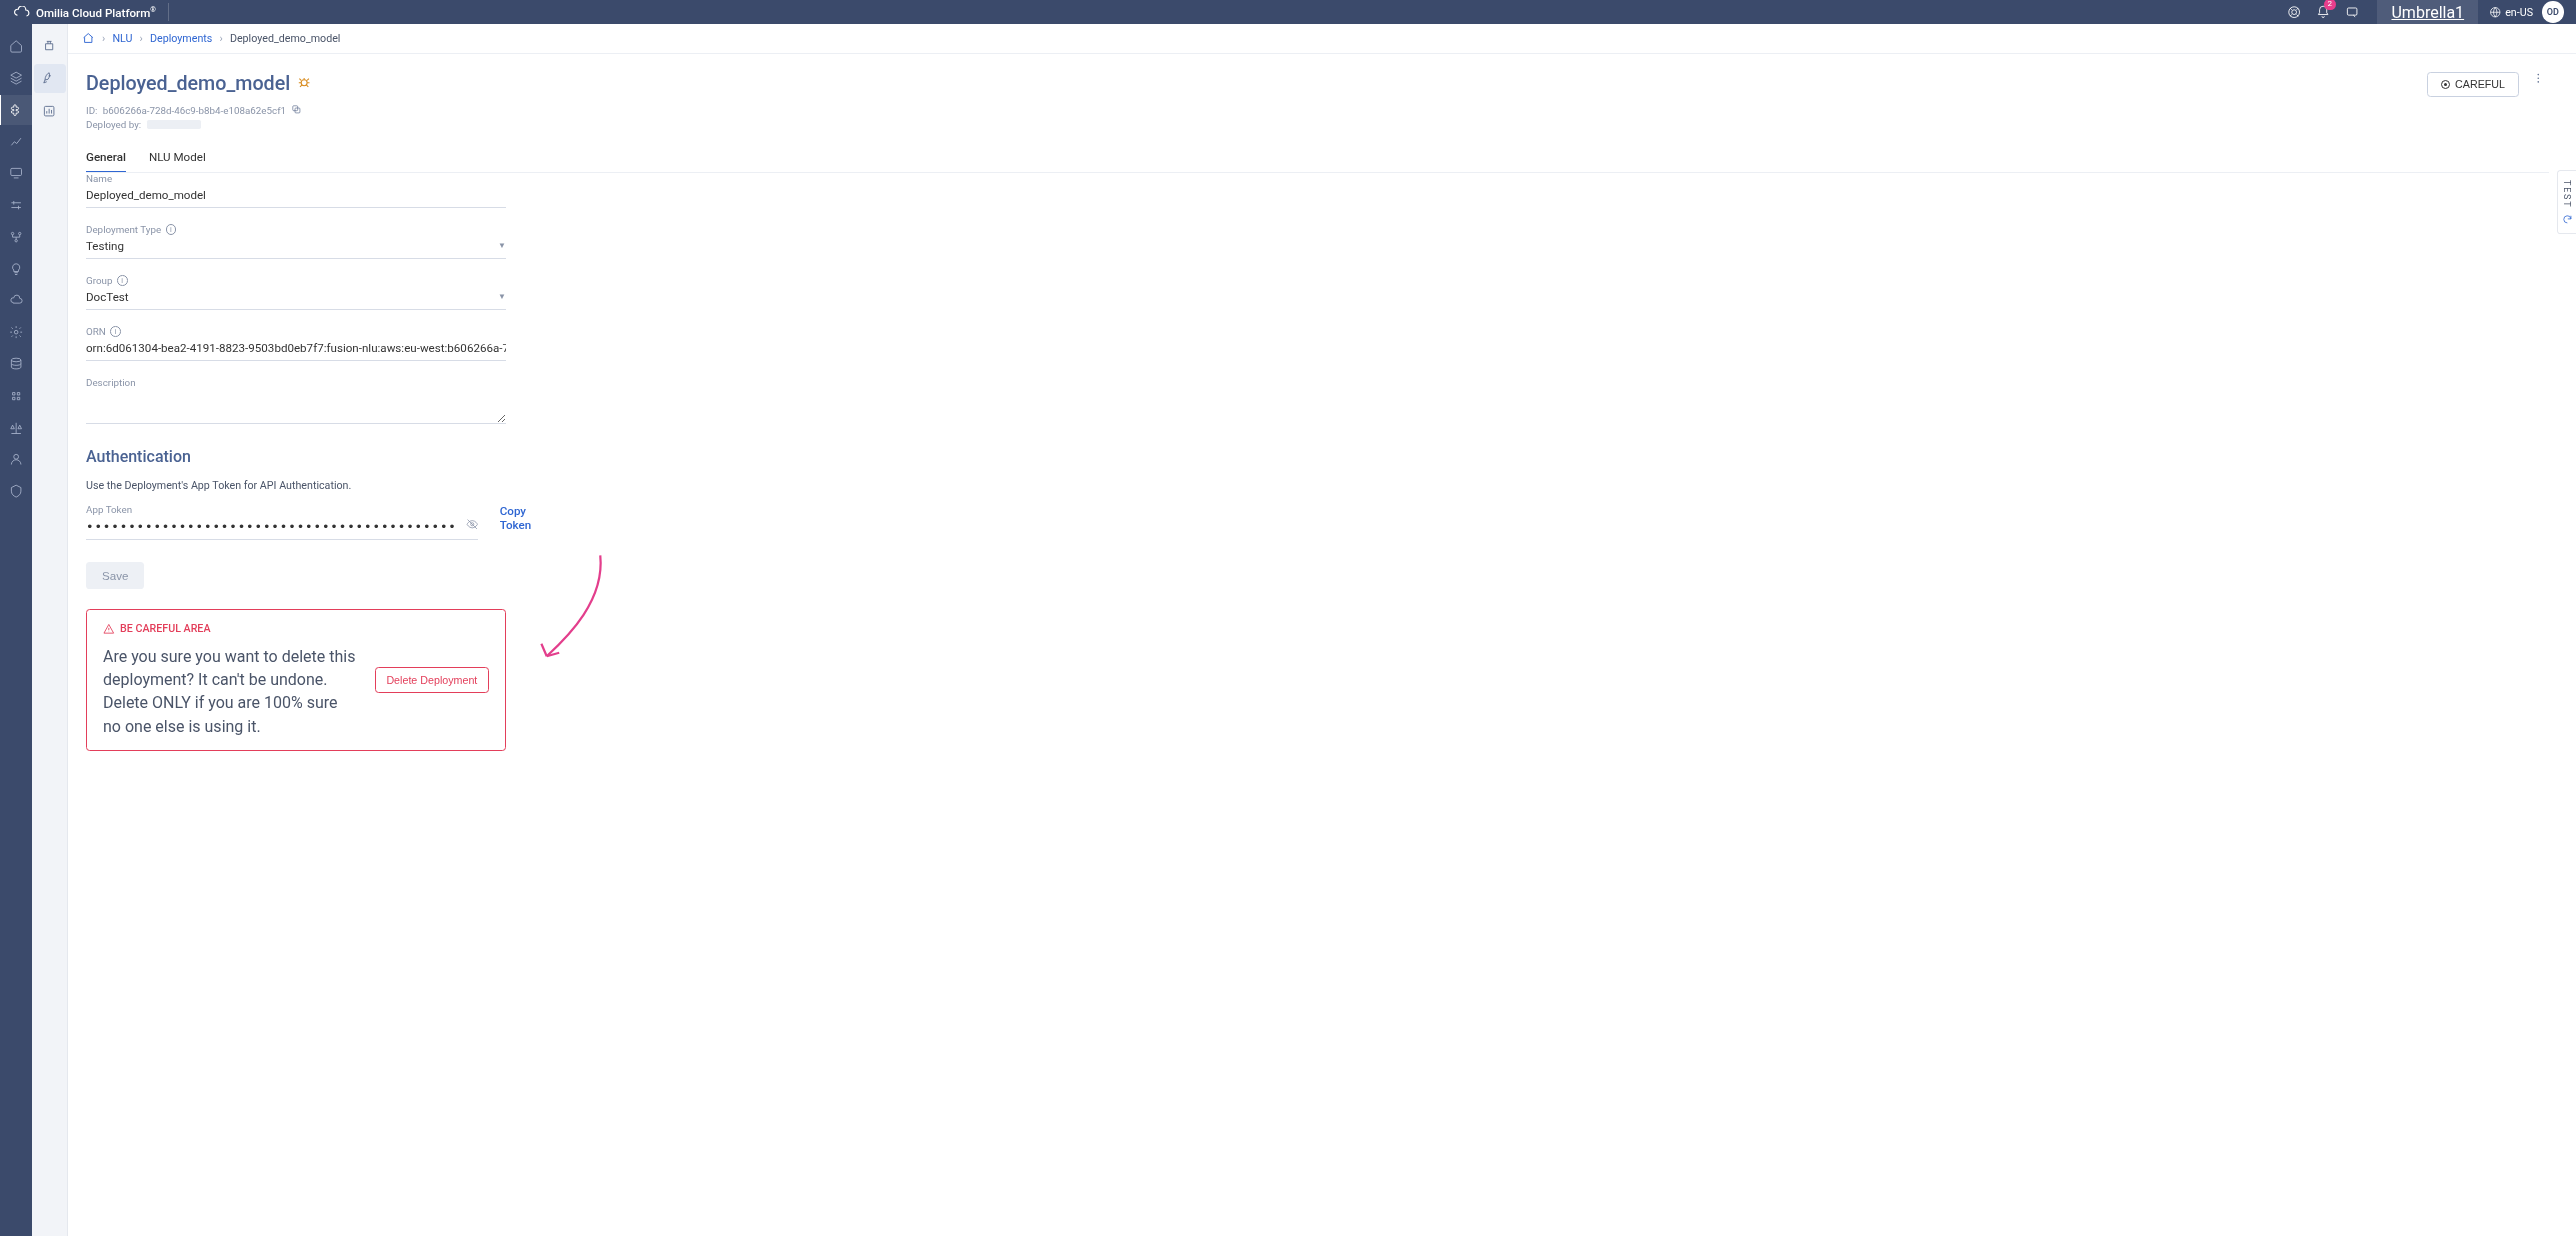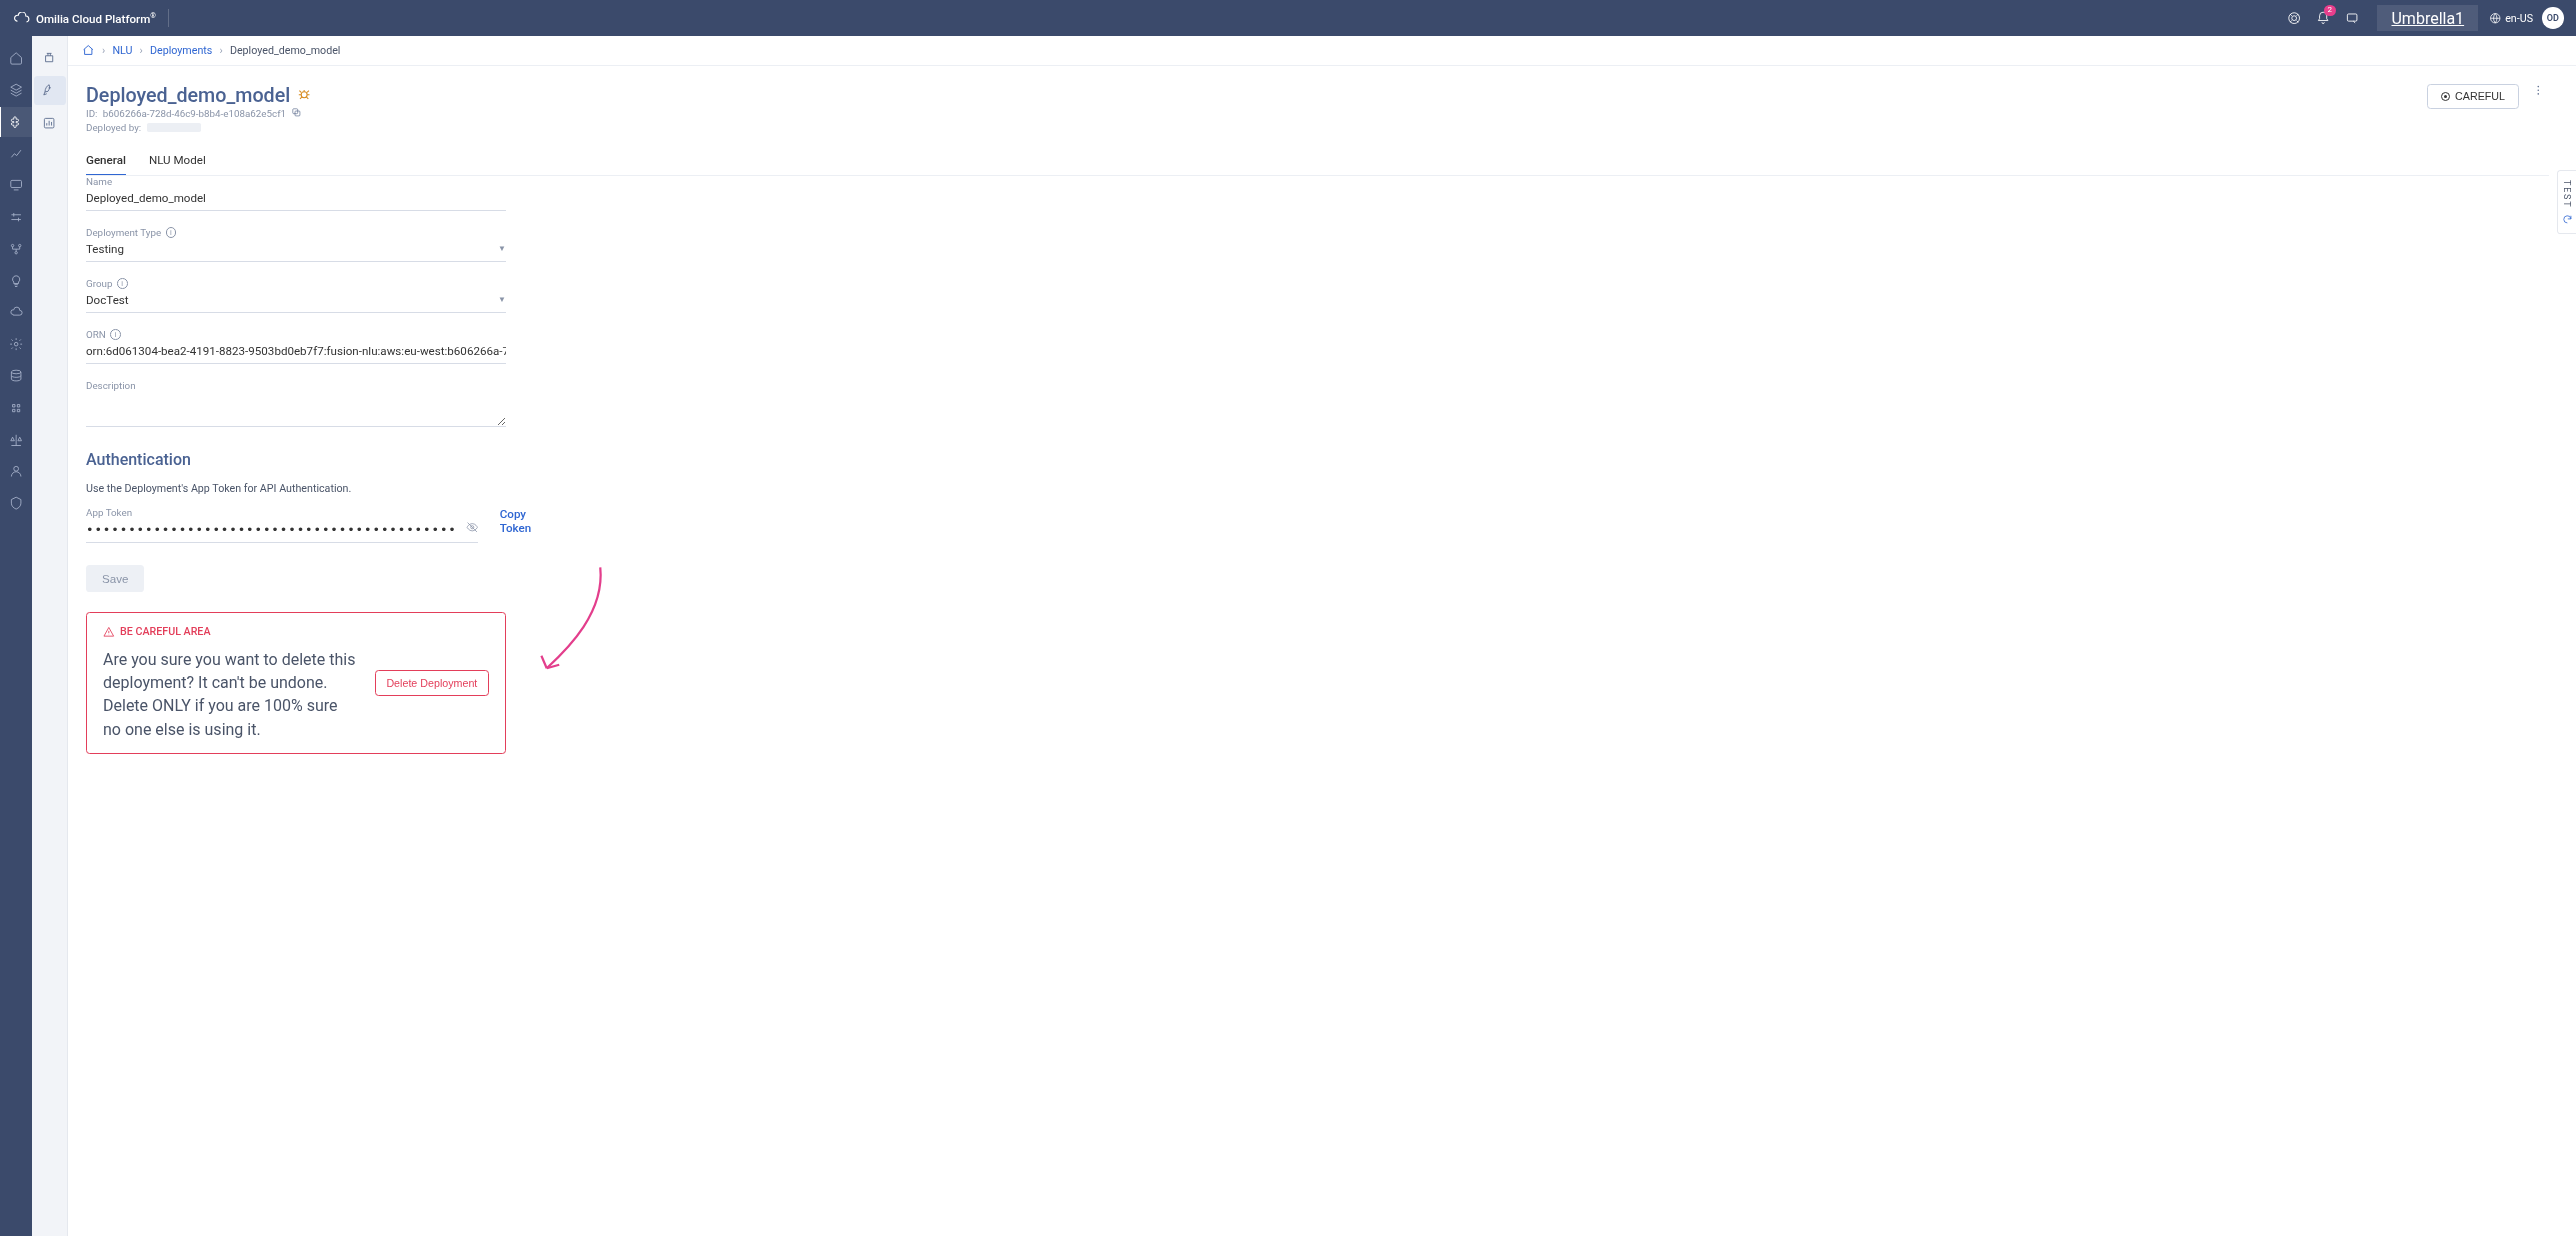--- a/index.html
+++ b/index.html
@@ -1,20 +1,20 @@
 <!DOCTYPE html>
 <html><head>
 <meta charset="utf-8">
 <style>
 * { box-sizing: border-box; margin: 0; padding: 0; }
 html, body { height: 100%; font-family: -apple-system, BlinkMacSystemFont, "Segoe UI", Roboto, Arial, sans-serif; font-size: 11.6px; color: #333; }
 body { display: flex; flex-direction: column; background: #fff; overflow: hidden; }
 
 
-.topbar { height: 36px; background: #3b4a6b; color: #fff; display: flex; align-items: center; padding: 0 12.5px; font-size: 11.6px; }
+.topbar { height: 24px; background: #3b4a6b; color: #fff; display: flex; align-items: center; padding: 0 12.5px; font-size: 11.6px; }
 .logo { display: flex; align-items: center; gap: 5.4px; font-weight: 500; }
 .logo-icon { width: 18px; height: 12.5px; }
 .logo sup { font-size: 7.2px; vertical-align: super; }
 .topbar-sep { width: 0.9px; height: 18px; background: rgba(255,255,255,0.2); margin: 0 12.5px; }
 .topbar-spacer { flex: 1; }
 .topbar-icon { width: 29px; height: 29px; display: flex; align-items: center; justify-content: center; cursor: pointer; position: relative; }
 .topbar-icon svg { width: 14.3px; height: 14.3px; fill: none; stroke: #fff; stroke-width: 1.5; }
 .badge { position: absolute; top: 1.8px; right: 1.8px; background: #e83e8c; color: #fff; border-radius: 7.2px; font-size: 8px; padding: 0 3.6px; min-width: 10.7px; height: 10.7px; line-height: 10.7px; text-align: center; }
 .org-pill { background: rgba(255,255,255,0.1); border-radius: 0; padding: 3.6px 14.3px; margin: 0 10.7px; font-size: 16px; text-decoration: underline; }
 .lang { display: flex; align-items: center; gap: 3.6px; font-size: 10.7px; margin-right: 9px; }
@@ -40,21 +40,21 @@
 .breadcrumb .current { color: #4a5468; }
 .breadcrumb svg { width: 12.5px; height: 12.5px; stroke: #2f66d2; fill: none; stroke-width: 1.8; }
 
 .content { flex: 1; overflow: auto; padding: 18px 27px 27px 18px; position: relative; }
 
 .page-head { display: flex; align-items: flex-start; }
 .page-head-left { flex: 1; }
 .title-row { display: flex; align-items: center; gap: 7.2px; }
 .page-title { color: #4a6292; font-size: 19.7px; font-weight: 500; }
 .bug-icon { color: #d88b1e; }
-.meta { font-size: 9.8px; color: #8a94a8; margin-top: 0; display: flex; align-items: center; gap: 5.4px; }
+.meta { font-size: 9.8px; color: #8a94a8; margin-top: 9px; display: flex; align-items: center; gap: 5.4px; }
 .meta-row2 { font-size: 9.8px; color: #8a94a8; margin-top: 2.7px; display: flex; align-items: center; gap: 5.4px;}
 .redacted { display:inline-block; width: 54px; height: 9px; background:#eceff4; border-radius:1.8px;}
 .copy-icon svg { width: 10.7px; height: 10.7px; stroke: #5a6b8c; fill:none; stroke-width:1.5; cursor:pointer;}
 
 .status-btn { border: 0.9px solid #c9d1e0; border-radius: 3.6px; background: #fff; padding: 5.4px 12.5px; font-size: 10.7px; color: #333; display: flex; align-items: center; gap: 5.4px; cursor: pointer; }
 .status-dot { width: 9px; height: 9px; border: 1.3px solid #333; border-radius: 50%; position: relative; }
 .status-dot::after { content:""; position:absolute; inset:1.8px; background:#333; border-radius:50%;}
 .kebab { width: 21.5px; display:flex; align-items:center; justify-content:center; cursor:pointer; margin-left:9px;}
 .kebab svg { width: 12.5px; height: 12.5px; fill:#5a6b8c;}
 

